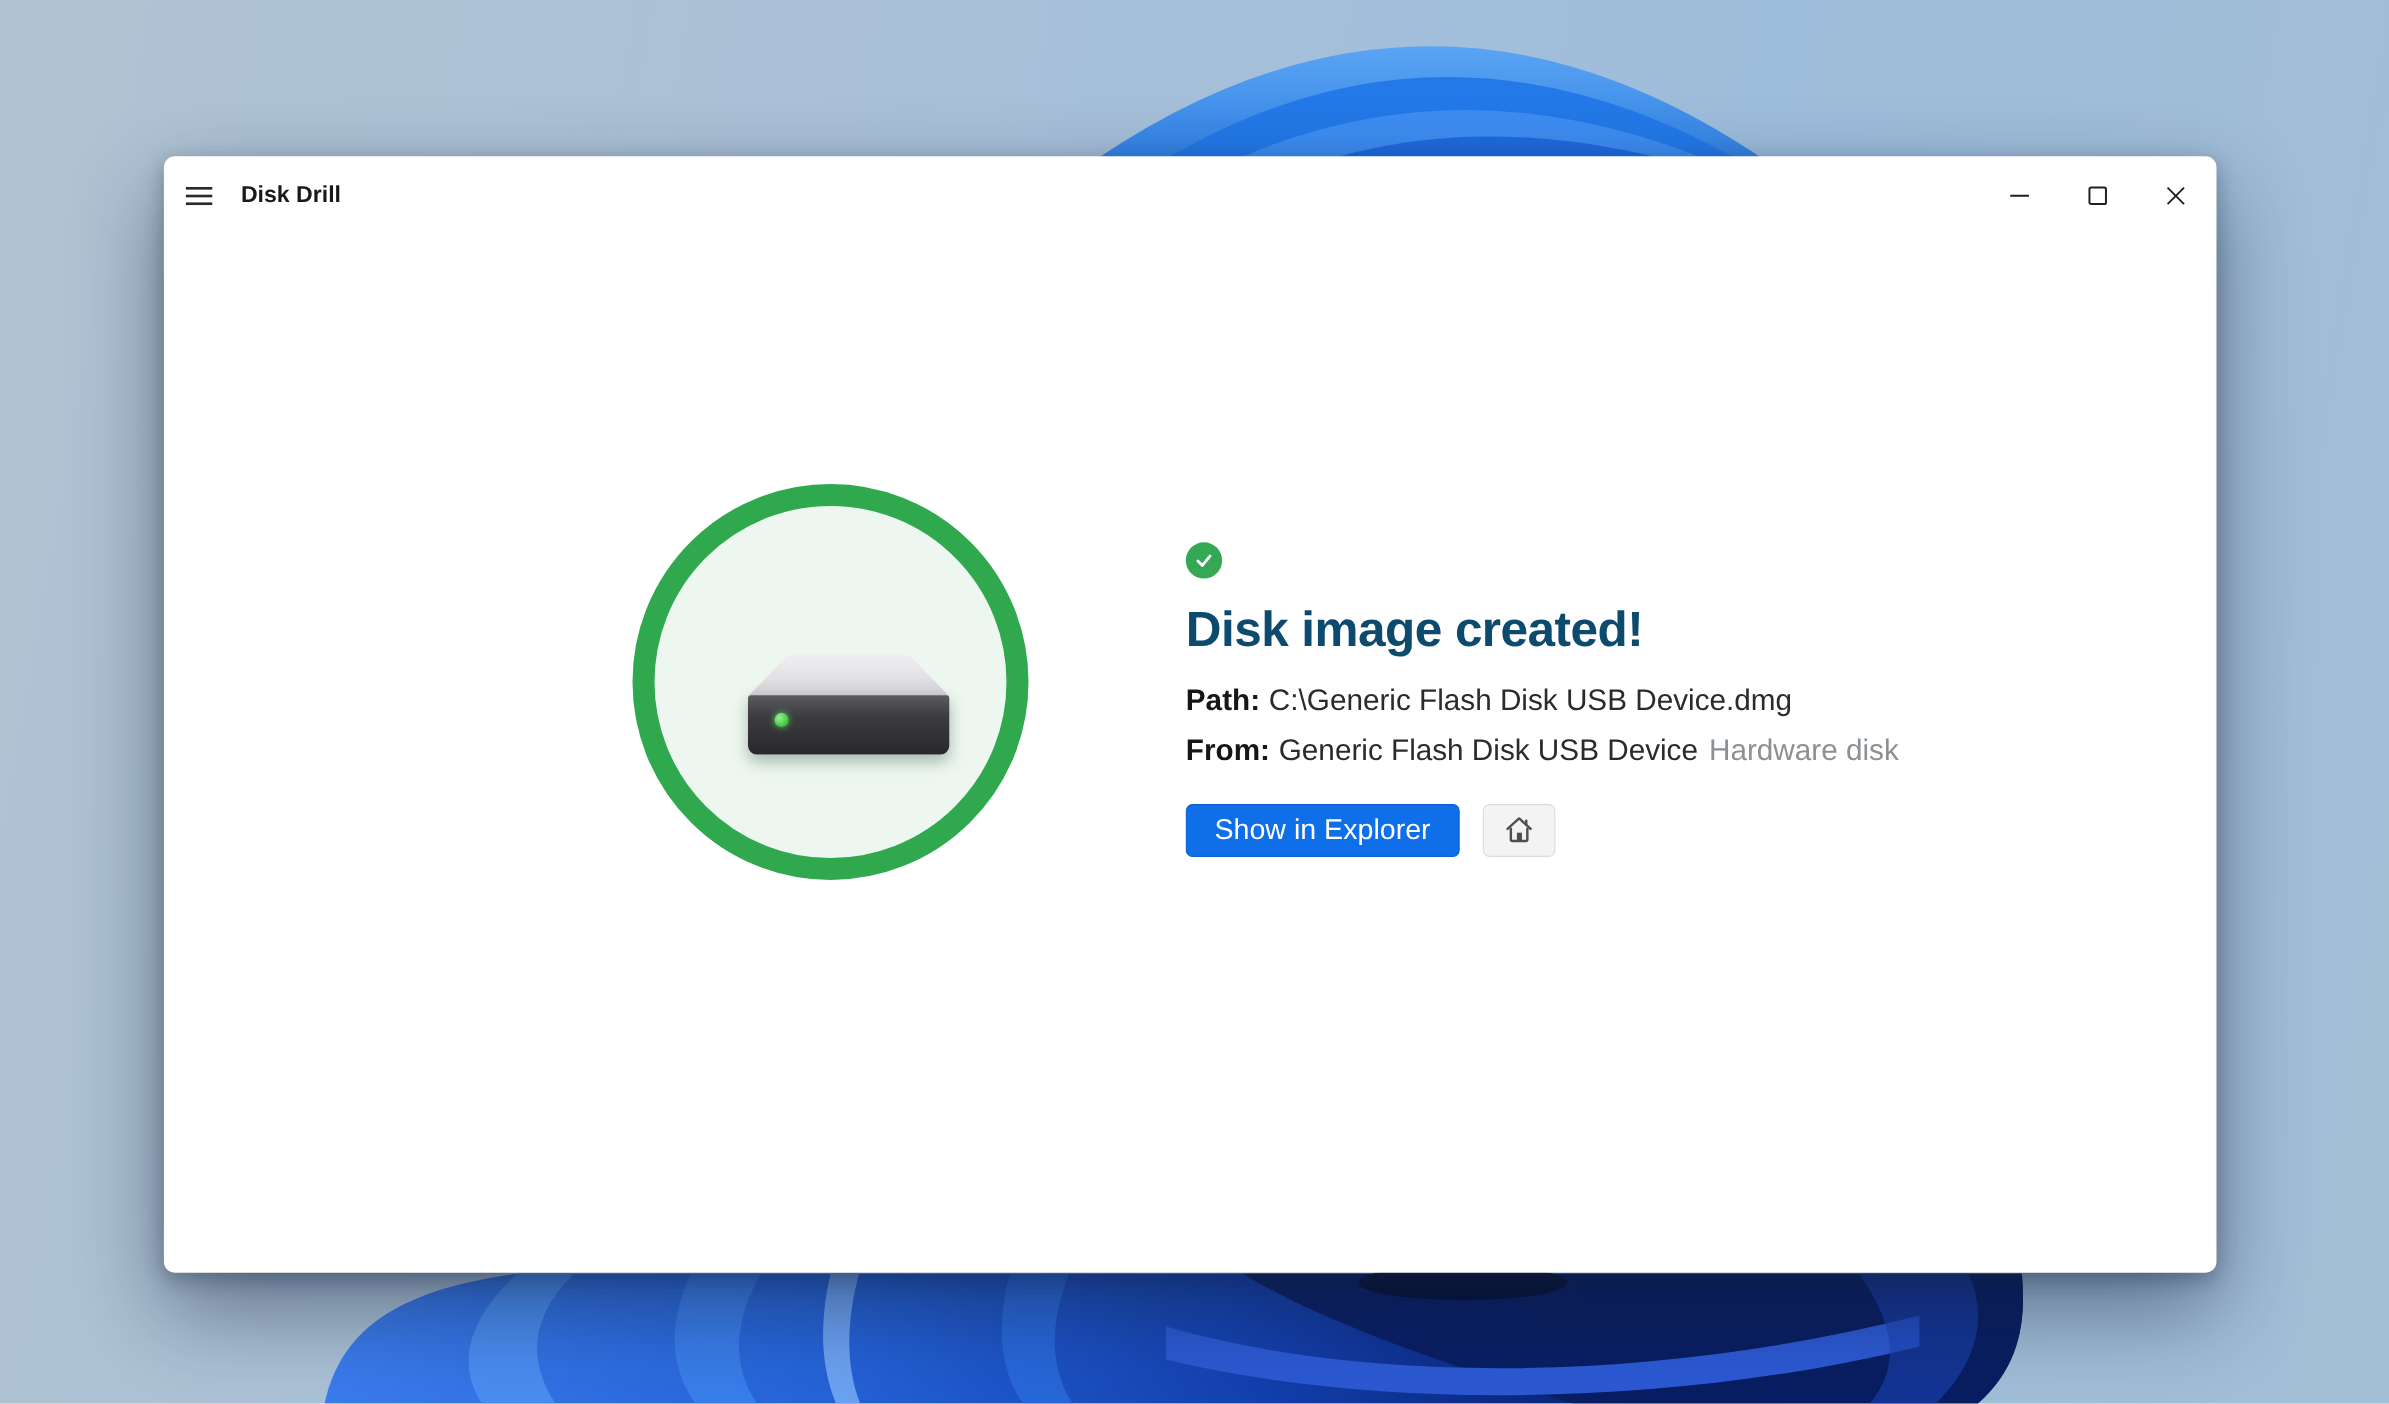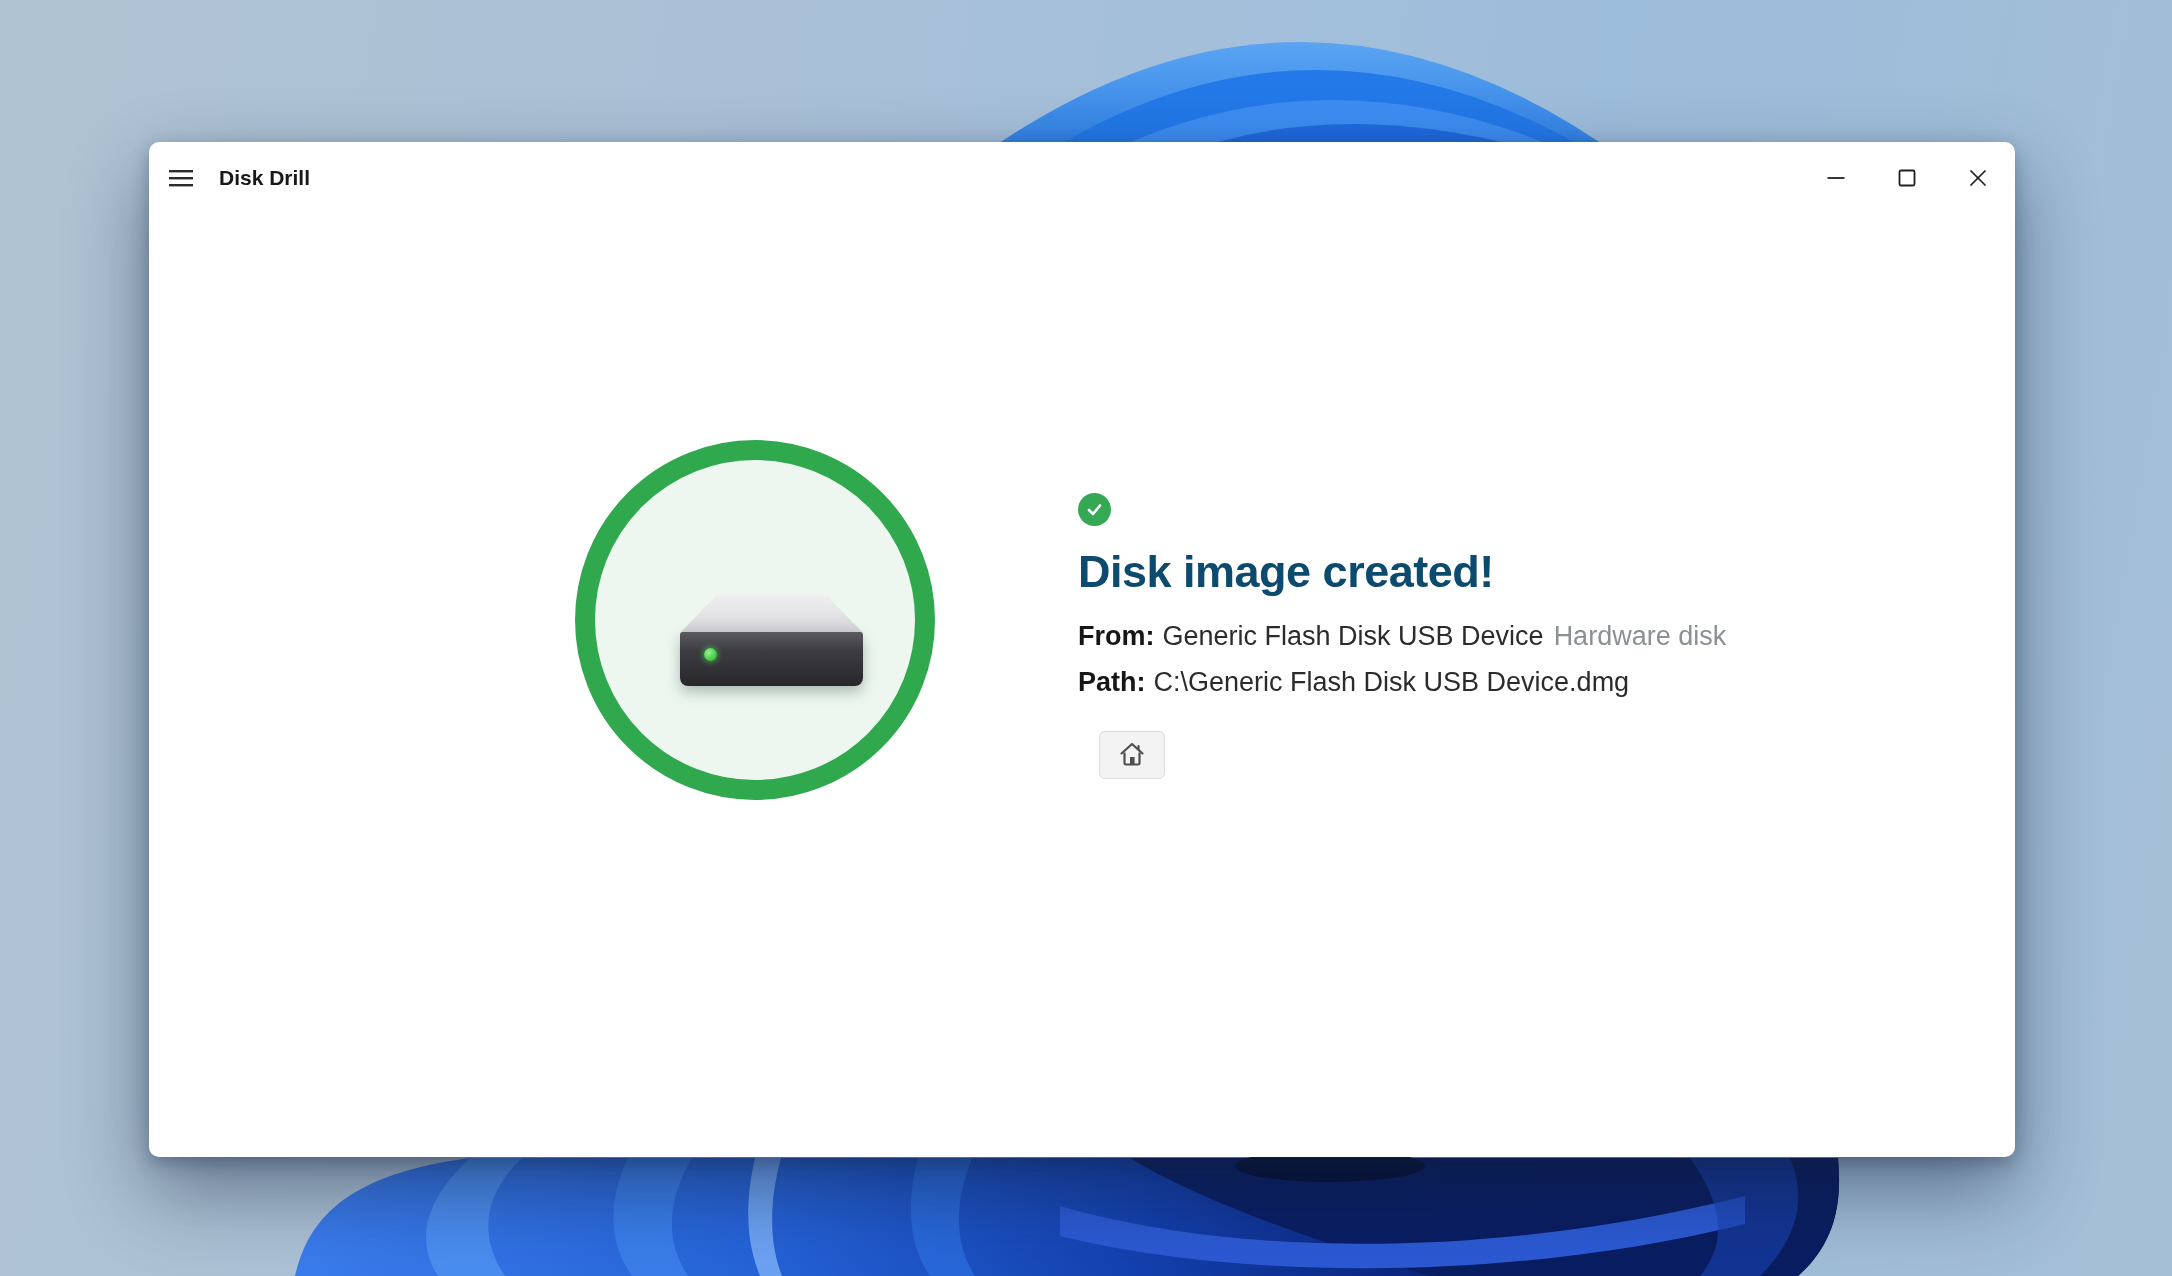--- a/index.html
+++ b/index.html
@@ -142,28 +142,29 @@
     <div class="result">
       <div class="badge">
         <svg width="19" height="19" viewBox="0 0 19 19">
           <path d="M4 10 L8 14 L15 5.5" fill="none" stroke="#ffffff" stroke-width="2.6" stroke-linecap="round" stroke-linejoin="round"></path>
         </svg>
       </div>
 
       <div class="heading">Disk image created!</div>
 
       <div class="info-line">
+        <span class="info-label">Path:</span><span class="info-value">C:\Generic Flash Disk USB Device.dmg</span>
+      </div>
+
+      <div class="info-line">
         <span class="info-label">From:</span><span class="info-value">Generic Flash Disk USB Device</span><span class="info-meta">Hardware disk</span>
       </div>
 
-      <div class="info-line">
-        <span class="info-label">Path:</span><span class="info-value">C:\Generic Flash Disk USB Device.dmg</span>
-      </div>
-
       <div class="actions">
+        <button class="btn-primary">Show in Explorer</button>
         <button class="btn-home">
           <svg width="30" height="30" viewBox="0 0 30 30">
             <path d="M4.5 13.5 L15 4 L25.5 13.5" fill="none" stroke="#4f4f4f" stroke-width="2.2" stroke-linecap="round" stroke-linejoin="round"></path>
             <path d="M21.5 6 L21.5 9.5" stroke="#4f4f4f" stroke-width="2.2" stroke-linecap="round"></path>
             <path d="M7.5 12.5 V23.2 Q7.5 24.5 8.8 24.5 H21.2 Q22.5 24.5 22.5 23.2 V12.5" fill="none" stroke="#4f4f4f" stroke-width="2.2" stroke-linejoin="round"></path>
             <rect x="13" y="17" width="4.6" height="7.5" fill="#4f4f4f"></rect>
           </svg>
         </button>
       </div>
     </div>

